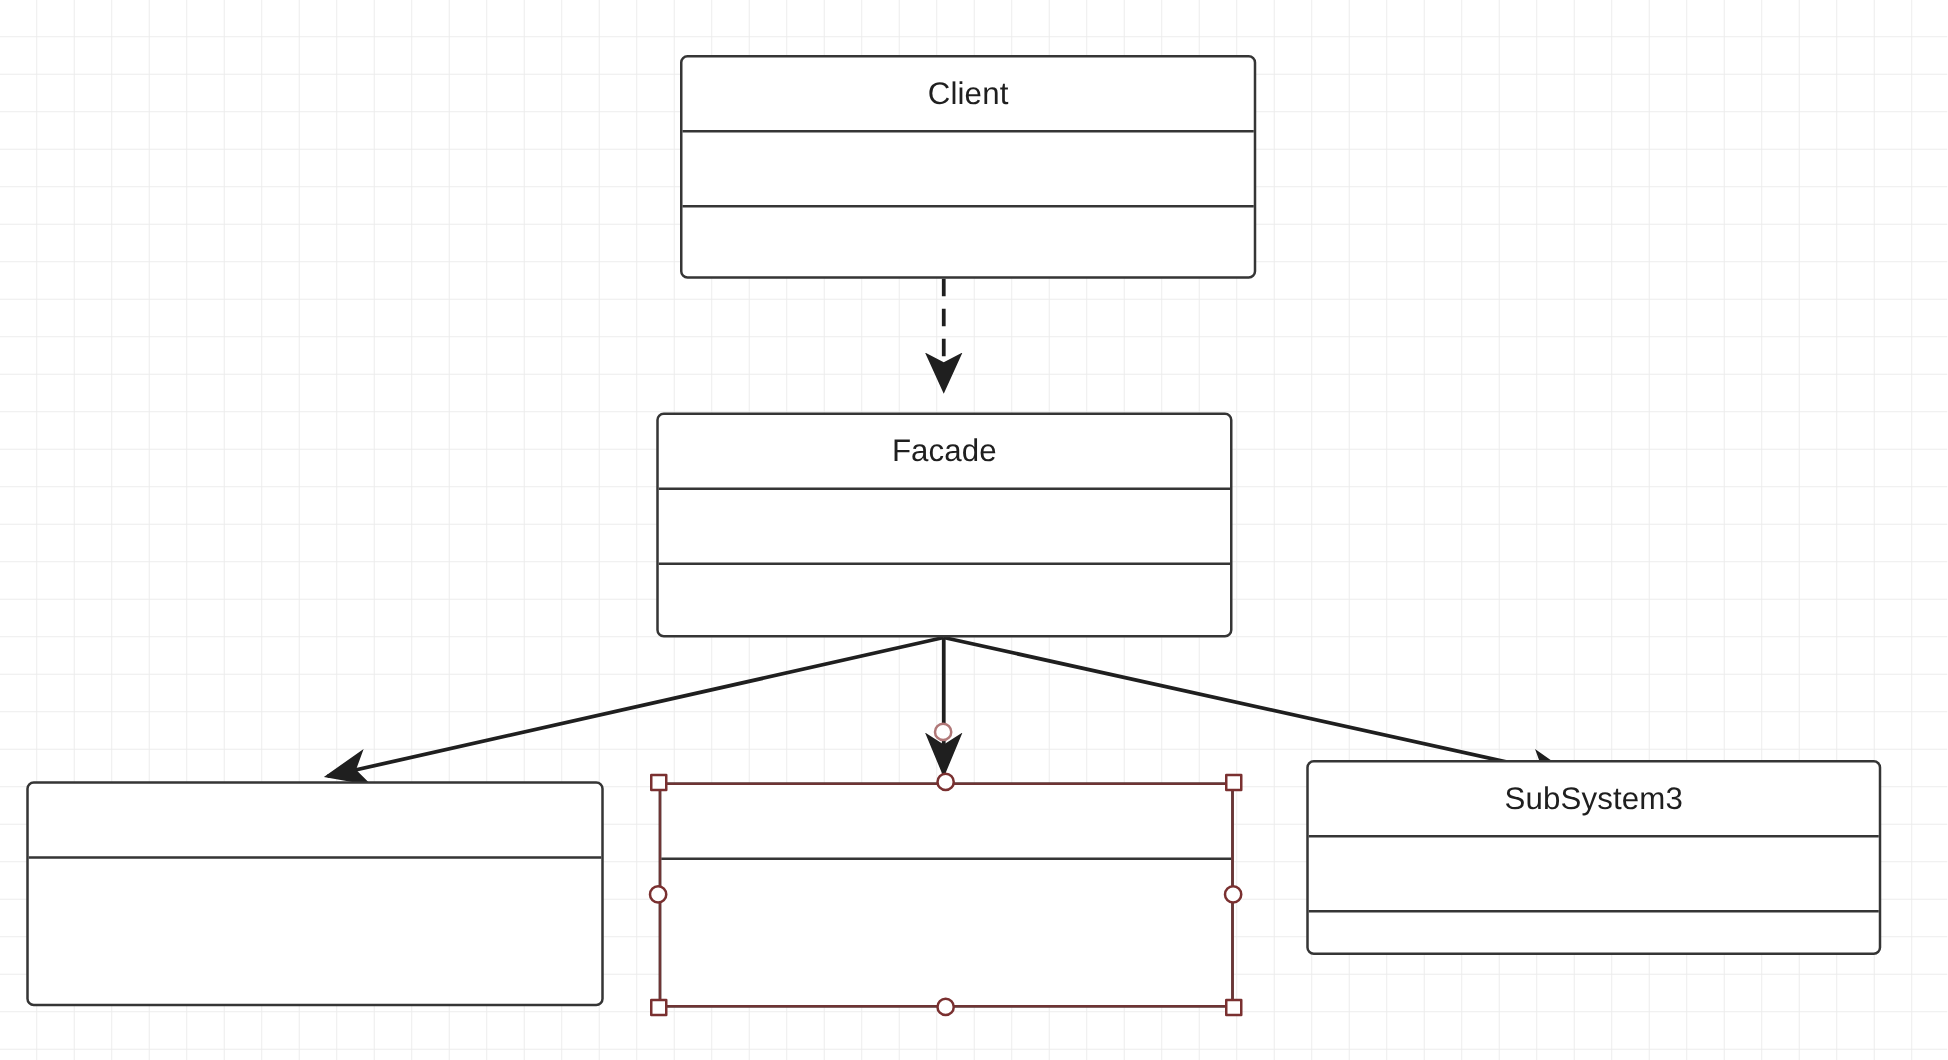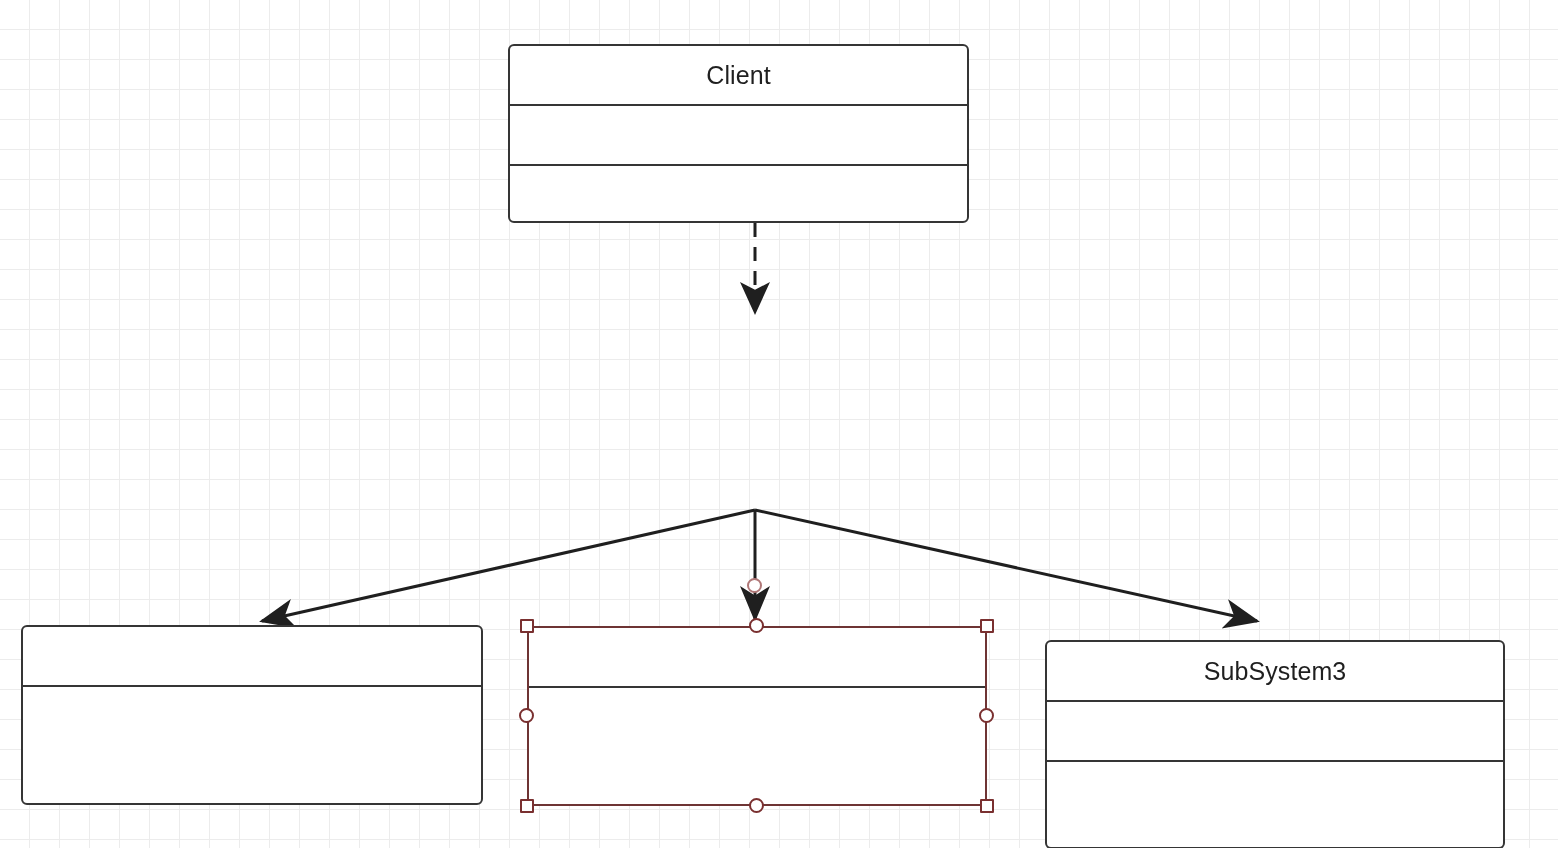--- a/index.html
+++ b/index.html
@@ -111,38 +111,43 @@
 
     <line x1="755" y1="223" x2="755" y2="312" stroke="#1f1f1f" stroke-width="3" stroke-dasharray="14 10" marker-end="url(#arrow-dashed)"></line>
 
     <line x1="755" y1="510" x2="262" y2="621" stroke="#1f1f1f" stroke-width="3" marker-end="url(#arrow-filled)"></line>
 
     <line x1="755" y1="510" x2="1257" y2="621" stroke="#1f1f1f" stroke-width="3" marker-end="url(#arrow-filled)"></line>
 
     <line x1="755" y1="510" x2="755" y2="619" stroke="#1f1f1f" stroke-width="3" marker-end="url(#arrow-sel)"></line>
   </svg>
 
-  <div class="uml-class" style="left:508px; top:44px; width:461px; height:179px;">
+  <div class="uml-class" style="left:544px; top:44px; width:461px; height:179px;">
     <div class="uml-title" style="height:60px;">Client</div>
     <div class="uml-attrs" style="height:60px;"></div>
     <div class="uml-ops"></div>
   </div>
 
+  <div class="uml-class" style="left:525px; top:330px; width:461px; height:180px;">
+    <div class="uml-title" style="height:60px;">Facade</div>
+    <div class="uml-attrs" style="height:60px;"></div>
+    <div class="uml-ops"></div>
+  </div>
 
   <div class="uml-class" style="left:21px; top:625px; width:462px; height:180px;">
     <div class="uml-attrs" style="height:60px;"></div>
     <div class="uml-ops"></div>
   </div>
 
   <div class="uml-class" style="left:527px; top:626px; width:460px; height:180px;">
     <div class="uml-attrs" style="height:60px;"></div>
     <div class="uml-ops"></div>
   </div>
 
-  <div class="uml-class" style="left:1045px; top:640px; width:460px; height:209px;">
+  <div class="uml-class" style="left:1045px; top:608px; width:460px; height:156px;">
     <div class="uml-title" style="height:60px;">SubSystem3</div>
     <div class="uml-attrs" style="height:60px;"></div>
     <div class="uml-ops"></div>
   </div>
 
   <div class="selection-outline" style="left:527px; top:626px; width:460px; height:180px;"></div>
 
   <div class="handle handle-corner" style="left:520px; top:619px;"></div>
   <div class="handle handle-corner" style="left:980px; top:619px;"></div>
   <div class="handle handle-corner" style="left:520px; top:799px;"></div>

